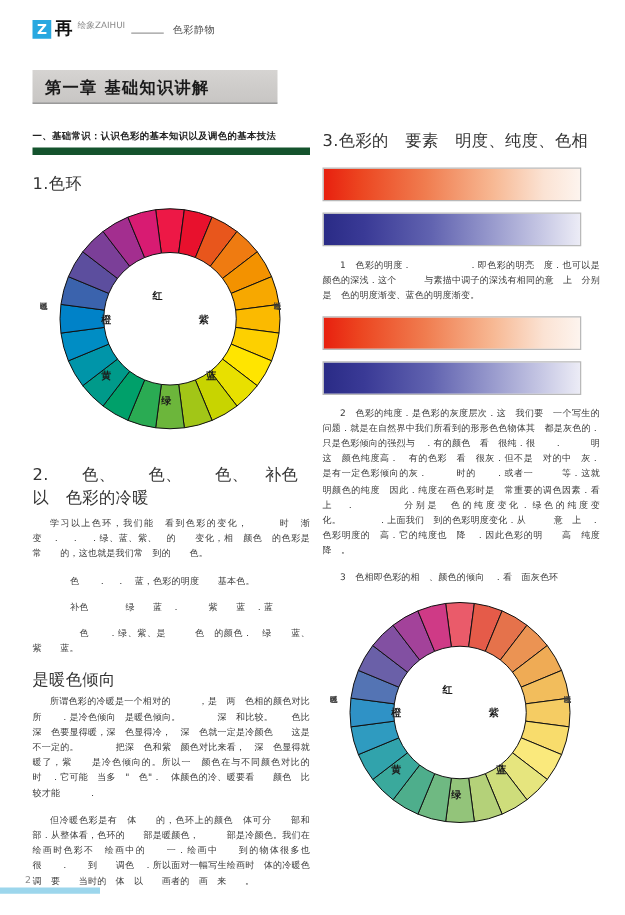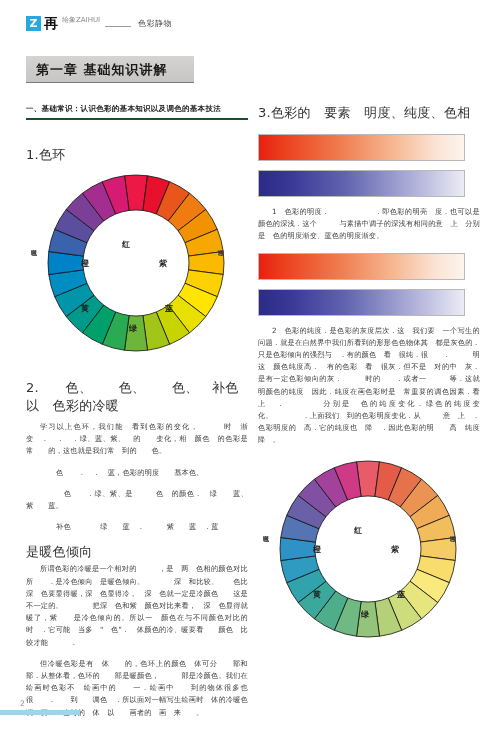--- a/index.html
+++ b/index.html
@@ -22,37 +22,37 @@
   }
   .logo-cn{font-size:14px;font-weight:bold;color:#111;letter-spacing:0px;line-height:15px;}
   .logo-sub{font-size:7px;color:#8a8a8a;line-height:8px;margin-left:1px;
             display:flex;flex-direction:row;justify-content:center;height:15px;}
   .logo-sub b{font-weight:normal;display:block;font-size:7px;}
   .logo-rule{width:26px;height:1px;background:#9a9a9a;margin:0 4px 0 2px;align-self:flex-end;margin-bottom:4px;}
   .header-title{font-size:8px;color:#4a4a4a;letter-spacing:.5px;}
 
   
   .chapter-bar{
-    position:absolute;left:26px;top:56px;width:168px;height:26px;
+    position:absolute;left:26px;top:56px;width:196px;height:26px;
     background:linear-gradient(to bottom,#d6d4d2 0%,#cfcdcb 45%,#c8c6c4 100%);
     border-bottom:1px solid #7a7a7a;
   }
   .chapter-bar .txt{
     position:absolute;left:10px;top:5px;font-size:13px;font-weight:bold;
     color:#1a1a1a;font-family:"DejaVu Serif","Liberation Serif",serif;letter-spacing:1px;
   }
 
   
   .col{position:absolute;top:104px;width:222px;}
   .col-left{left:26px;}
   .col-right{left:258px;}
 
   .sec-head{
     font-size:7.5px;font-weight:bold;color:#222;
-    border-bottom:2px solid #14532d;padding-bottom:4px;margin-bottom:26px;
+    border-bottom:6px solid #14532d;padding-bottom:4px;margin-bottom:14px;
     letter-spacing:.3px;
   }
   .sub-head{font-size:13px;color:#333;margin:0 0 6px 0;letter-spacing:.3px;}
   .para{
     font-size:7.2px;line-height:12.2px;color:#3a3a3a;
     text-align:justify;letter-spacing:.2px;margin:0 0 9px 0;
   }
   .para.indent{text-indent:14px;}
 
   
@@ -132,42 +132,43 @@
       <div class="wlabel" style="left:103px;top:153px;">绿</div>
       <div class="wlabel" style="left:55px;top:133px;">黄</div>
       <div class="wlabel" style="left:55px;top:88px;">橙</div>
       <div class="wlabel small" style="left:3px;top:75px;">暖色区域</div>
       <div class="wlabel small" style="left:190px;top:75px;">冷色区域</div>
     </div>
 
     <div class="sub-head" style="margin-top:23px;">2.　　色、　　色、　　色、　补色以　色彩的冷暖</div>
     <div class="para indent">学习以上色环，我们能　看到色彩的变化，　　　时　渐变　．　．　．绿、蓝、紫、　的　　变化，相　颜色　的色彩是　常　　的，这也就是我们常　到的　　色。</div>
     <div class="para" style="text-indent:30px;">色　　．　．　蓝，色彩的明度　　基本色。</div>
+    <div class="para" style="text-indent:30px;">补色　　　　绿　　蓝　．　　　紫　　蓝　．蓝</div>
     <div class="para" style="text-indent:30px;">　色　　．绿、紫、是　　　色　的颜色．　绿　　蓝、紫　　蓝。</div>
-    <div class="para" style="text-indent:30px;">补色　　　　绿　　蓝　．　　　紫　　蓝　．蓝</div>
 
     <div class="sub-head" style="margin-top:10px;margin-bottom:2px;">是暖色倾向</div>
     <div class="para indent">所谓色彩的冷暖是一个相对的　　　，是　两　色相的颜色对比所　　．是冷色倾向　是暖色倾向。　　　　深　和比较。　　色比深　色要显得暖，深　色显得冷，　深　色就一定是冷颜色　　这是不一定的。　　　　把深　色和紫　颜色对比来看，　深　色显得就暖了，紫　　是冷色倾向的。所以一　颜色在与不同颜色对比的时　．它可能　当多　"　色"．　体颜色的冷、暖要看　　颜色　比较才能　　　．</div>
     <div class="para indent">但冷暖色彩是有　体　　的，色环上的颜色　体可分　　部和　　部．从整体看，色环的　　部是暖颜色，　　　部是冷颜色。我们在绘画时色彩不　绘画中的　　一．绘画中　　到的物体很多也很　　．　　到　　调色　．所以面对一幅写生绘画时　体的冷暖色调　要　　当时的　体　以　　画者的　画　来　　。</div>
   </div>
 
   <div class="col col-right">
 
     <div class="sub-head" style="margin-bottom:12px;">3.色彩的　要素　明度、纯度、色相</div>
 
     <div class="gbar red"></div>
     <div class="gbar blue"></div>
 
     <div class="para indent" style="margin-top:8px;">1　色彩的明度．　　　　　　．即色彩的明亮　度．也可以是颜色的深浅．这个　　　与素描中调子的深浅有相同的意　上　分别是　色的明度渐变、蓝色的明度渐变。</div>
 
     <div class="gbar red" style="margin-top:10px;"></div>
     <div class="gbar blue"></div>
 
     <div class="para indent" style="margin-top:8px;">2　色彩的纯度．是色彩的灰度层次．这　我们要　一个写生的问题．就是在自然界中我们所看到的形形色色物体其　都是灰色的．只是色彩倾向的强烈与　．有的颜色　看　很纯．很　　．　　　明这　颜色纯度高．　有的色彩　看　很灰．但不是　对的中　灰．　是有一定色彩倾向的灰．　　　时的　　．或者一　　　等．这就　明颜色的纯度　因此．纯度在画色彩时是　常重要的调色因素．看上　．　　　　分别是　色的纯度变化．绿色的纯度变化。　　　　．上面我们　到的色彩明度变化．从　　　意　上　．　　　色彩明度的　高．它的纯度也　降　．因此色彩的明　　高　纯度　降　。</div>
 
+    <div class="para indent" style="margin-top:4px;">3　色相即色彩的相　、颜色的倾向　．看　面灰色环</div>
 
     <div class="wheel-wrap" style="height:186px;margin-top:6px;">
       <svg class="wheel" id="wheel-des" width="220" height="186" viewBox="0 0 220 186">
           <path d="M 98.51369508463549 5.75285219910468 A 88 88 0 0 1 121.48630491536456 5.75285219910468 L 116.91788818766274 40.45342234718805 A 53 53 0 0 0 103.08211181233727 40.453422347188045 Z" fill="#ea5b6a" stroke="#111111" stroke-width="0.8"></path>
           <path d="M 121.48630491536456 5.75285219910468 A 88 88 0 0 1 143.6761420481279 11.698601139006769 L 130.28222191534977 44.0343847769018 A 53 53 0 0 0 116.91788818766274 40.45342234718805 Z" fill="#e55b49" stroke="#111111" stroke-width="0.8"></path>
           <path d="M 143.6761420481279 11.698601139006769 A 88 88 0 0 1 163.5710057527674 23.18490605437131 L 142.2643557374622 50.952272964564536 A 53 53 0 0 0 130.28222191534977 44.0343847769018 Z" fill="#e5724b" stroke="#111111" stroke-width="0.8"></path>
           <path d="M 163.5710057527674 23.18490605437131 A 88 88 0 0 1 179.8150939456287 39.42899424723258 L 152.04772703543546 60.735644262537804 A 53 53 0 0 0 142.2643557374622 50.952272964564536 Z" fill="#eb9353" stroke="#111111" stroke-width="0.8"></path>
           <path d="M 179.8150939456287 39.42899424723258 A 88 88 0 0 1 191.30139886099323 59.3238579518721 L 158.9656152230982 72.71777808465023 A 53 53 0 0 0 152.04772703543546 60.735644262537804 Z" fill="#efab55" stroke="#111111" stroke-width="0.8"></path>
           <path d="M 191.30139886099323 59.3238579518721 A 88 88 0 0 1 197.24714780089533 81.51369508463546 L 162.54657765281195 86.08211181233727 A 53 53 0 0 0 158.9656152230982 72.71777808465023 Z" fill="#f2bd5c" stroke="#111111" stroke-width="0.8"></path>
           <path d="M 197.24714780089533 81.51369508463546 A 88 88 0 0 1 197.24714780089533 104.48630491536454 L 162.54657765281195 99.91788818766273 A 53 53 0 0 0 162.54657765281195 86.08211181233727 Z" fill="#f5cc63" stroke="#111111" stroke-width="0.8"></path>

